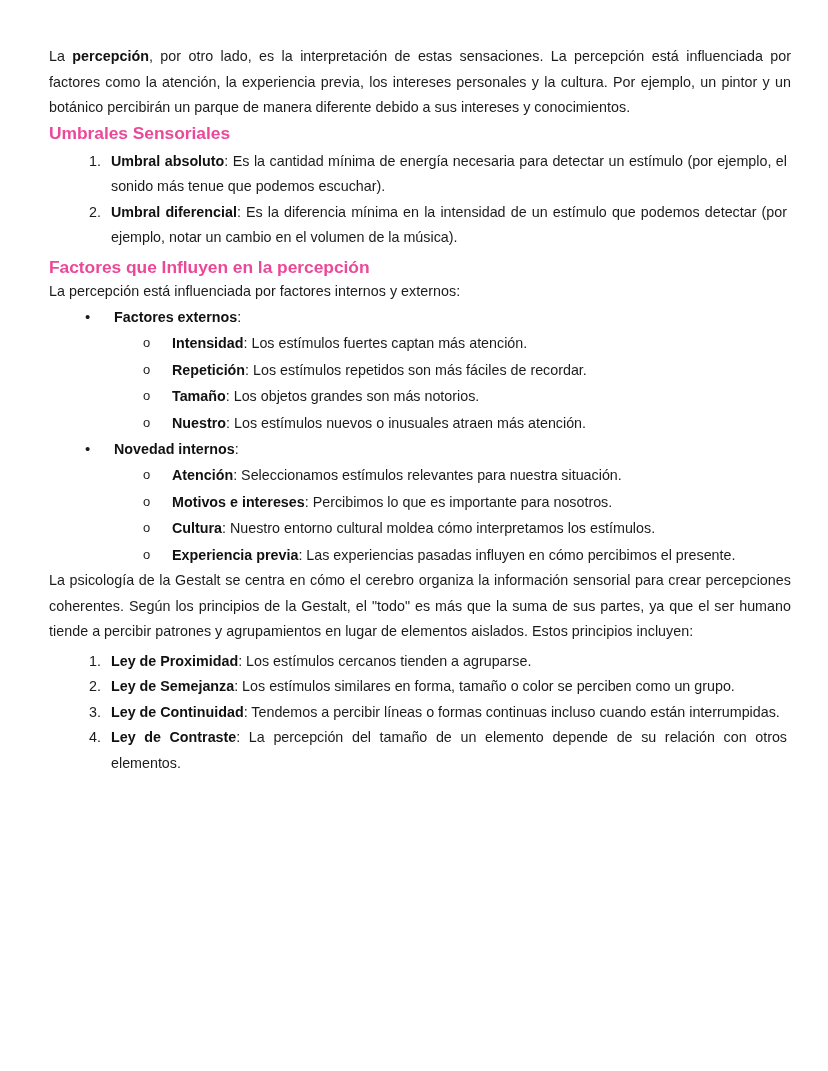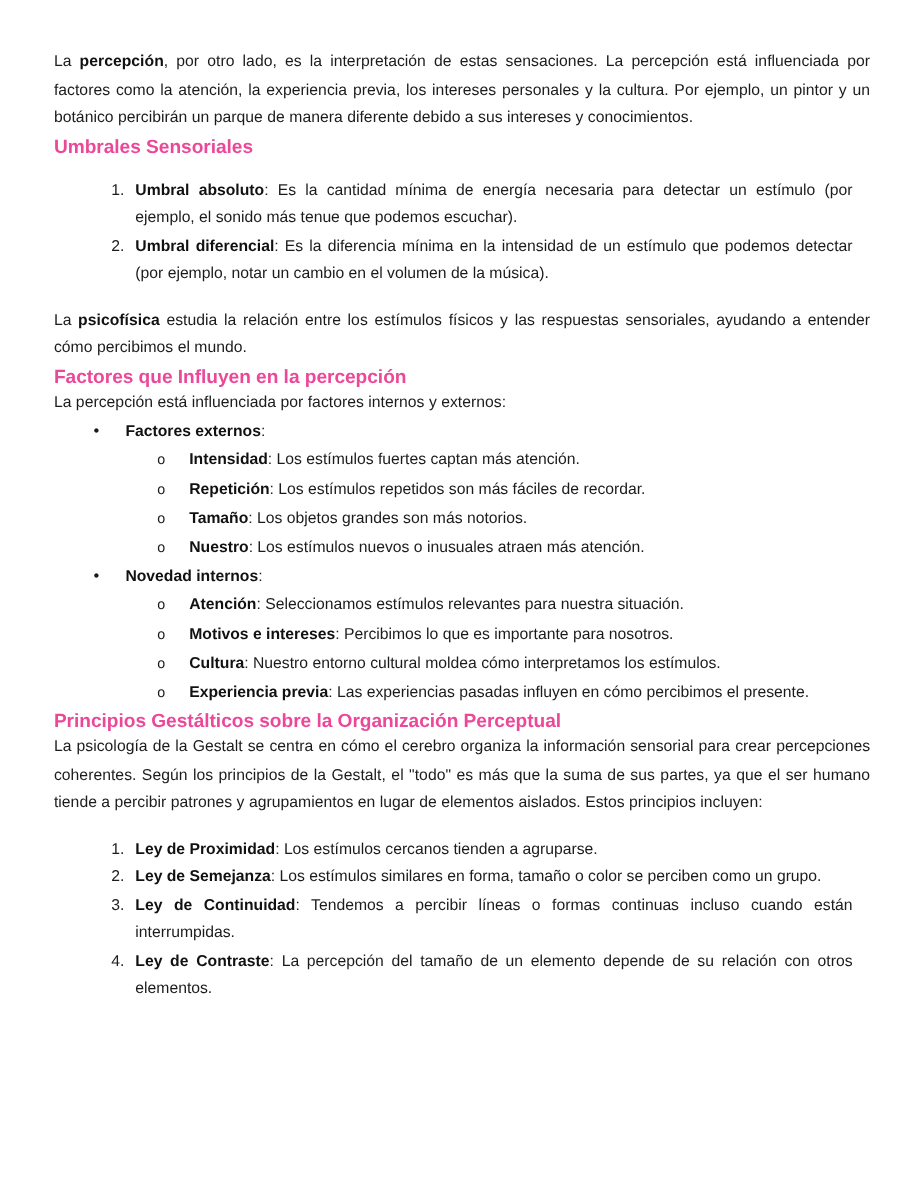--- a/index.html
+++ b/index.html
@@ -47,21 +47,21 @@
     color: #ec4899;
     letter-spacing: -0.002em;
   }
 
   
   .sp-after-para  { margin-bottom: 21px; }
   .sp-after-head  { margin-bottom: 17px; }
   .sp-after-list  { margin-bottom: 17px; }
 
   ol.numlist {
-    margin: 16px;
+    margin: 4px;
     padding: 0 0 0 52px;
     list-style: decimal;
     font-size: 14.3px;
   }
   ol.numlist > li {
     padding-left: 6px;
     margin: 0 0 0 0;
     line-height: 25.5px;
     text-align: justify;
     text-justify: inter-word;
@@ -135,23 +135,20 @@
 
     <ol class="numlist sp-after-list">
       <li>
         <b class="bold">Umbral absoluto</b><span>: Es la cantidad mínima de energía necesaria para detectar un estímulo (por ejemplo, el sonido más tenue que podemos escuchar).</span>
       </li>
       <li>
         <b class="bold">Umbral diferencial</b><span>: Es la diferencia mínima en la intensidad de un estímulo que podemos detectar (por ejemplo, notar un cambio en el volumen de la música).</span>
       </li>
     </ol>
 
-    <p class="para sp-after-para">
-      <span>La </span><b class="bold">psicofísica</b><span> estudia la relación entre los estímulos físicos y las respuestas sensoriales, ayudando a entender cómo percibimos el mundo.</span>
-    </p>
 
     <h2 class="heading sp-after-head">Factores que Influyen en la percepción</h2>
 
     <p class="para sp-after-para">La percepción está influenciada por factores internos y externos:</p>
 
     <ul class="bullets sp-after-list">
       <li class="bullet-item">
         <span class="bullet-dot">•</span>
         <b class="bold">Factores externos</b><span>:</span>
         <ul class="subbullets">
@@ -191,21 +188,20 @@
             <b class="bold">Cultura</b><span>: Nuestro entorno cultural moldea cómo interpretamos los estímulos.</span>
           </li>
           <li class="subbullet-item">
             <span class="subbullet-ring">o</span>
             <b class="bold">Experiencia previa</b><span>: Las experiencias pasadas influyen en cómo percibimos el presente.</span>
           </li>
         </ul>
       </li>
     </ul>
 
-    <h2 class="heading sp-after-head">Principios Gestálticos sobre la Organización Perceptual</h2>
 
     <p class="para sp-after-para">La psicología de la Gestalt se centra en cómo el cerebro organiza la información sensorial para crear percepciones coherentes. Según los principios de la Gestalt, el "todo" es más que la suma de sus partes, ya que el ser humano tiende a percibir patrones y agrupamientos en lugar de elementos aislados. Estos principios incluyen:</p>
 
     <ol class="numlist">
       <li>
         <b class="bold">Ley de Proximidad</b><span>: Los estímulos cercanos tienden a agruparse.</span>
       </li>
       <li>
         <b class="bold">Ley de Semejanza</b><span>: Los estímulos similares en forma, tamaño o color se perciben como un grupo.</span>
       </li>

